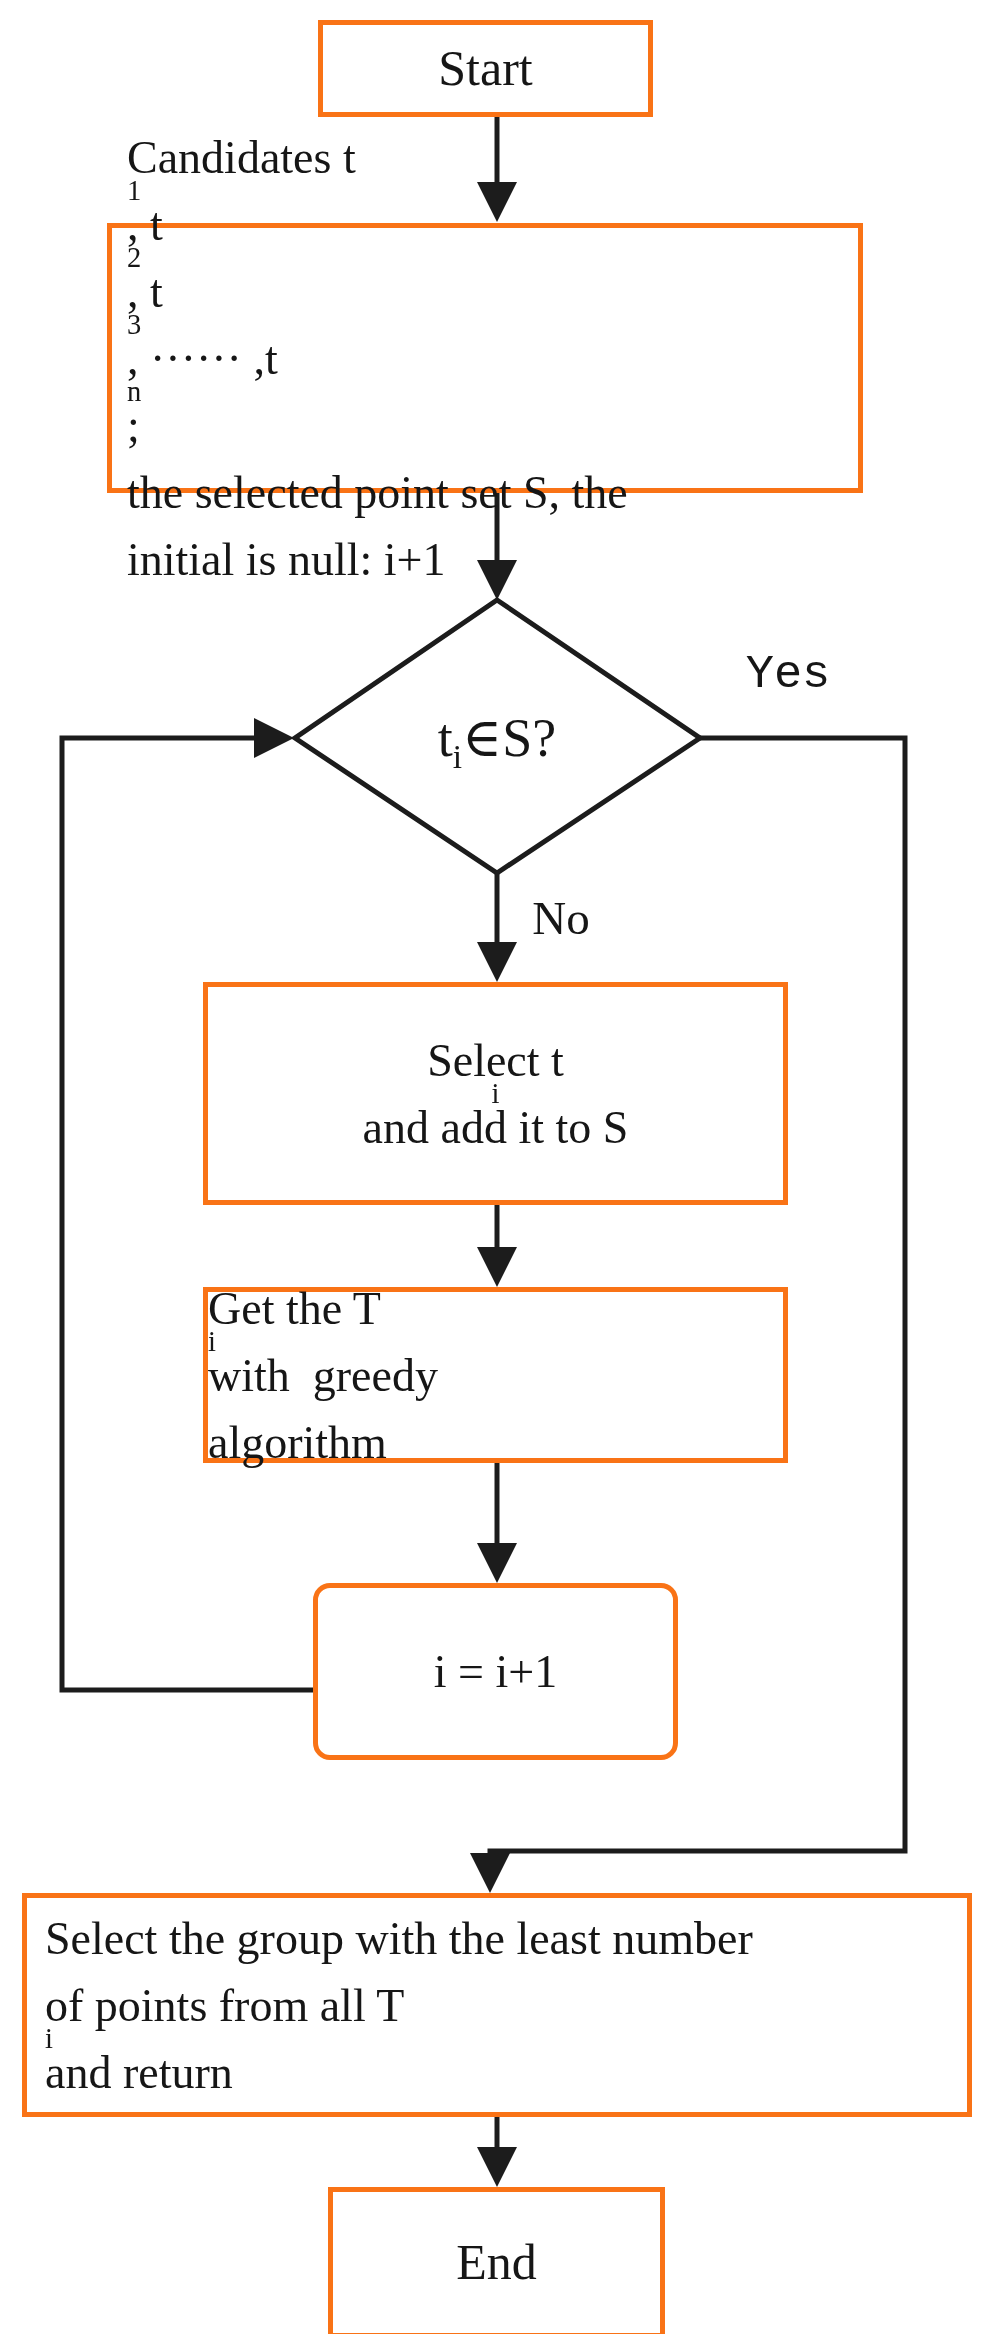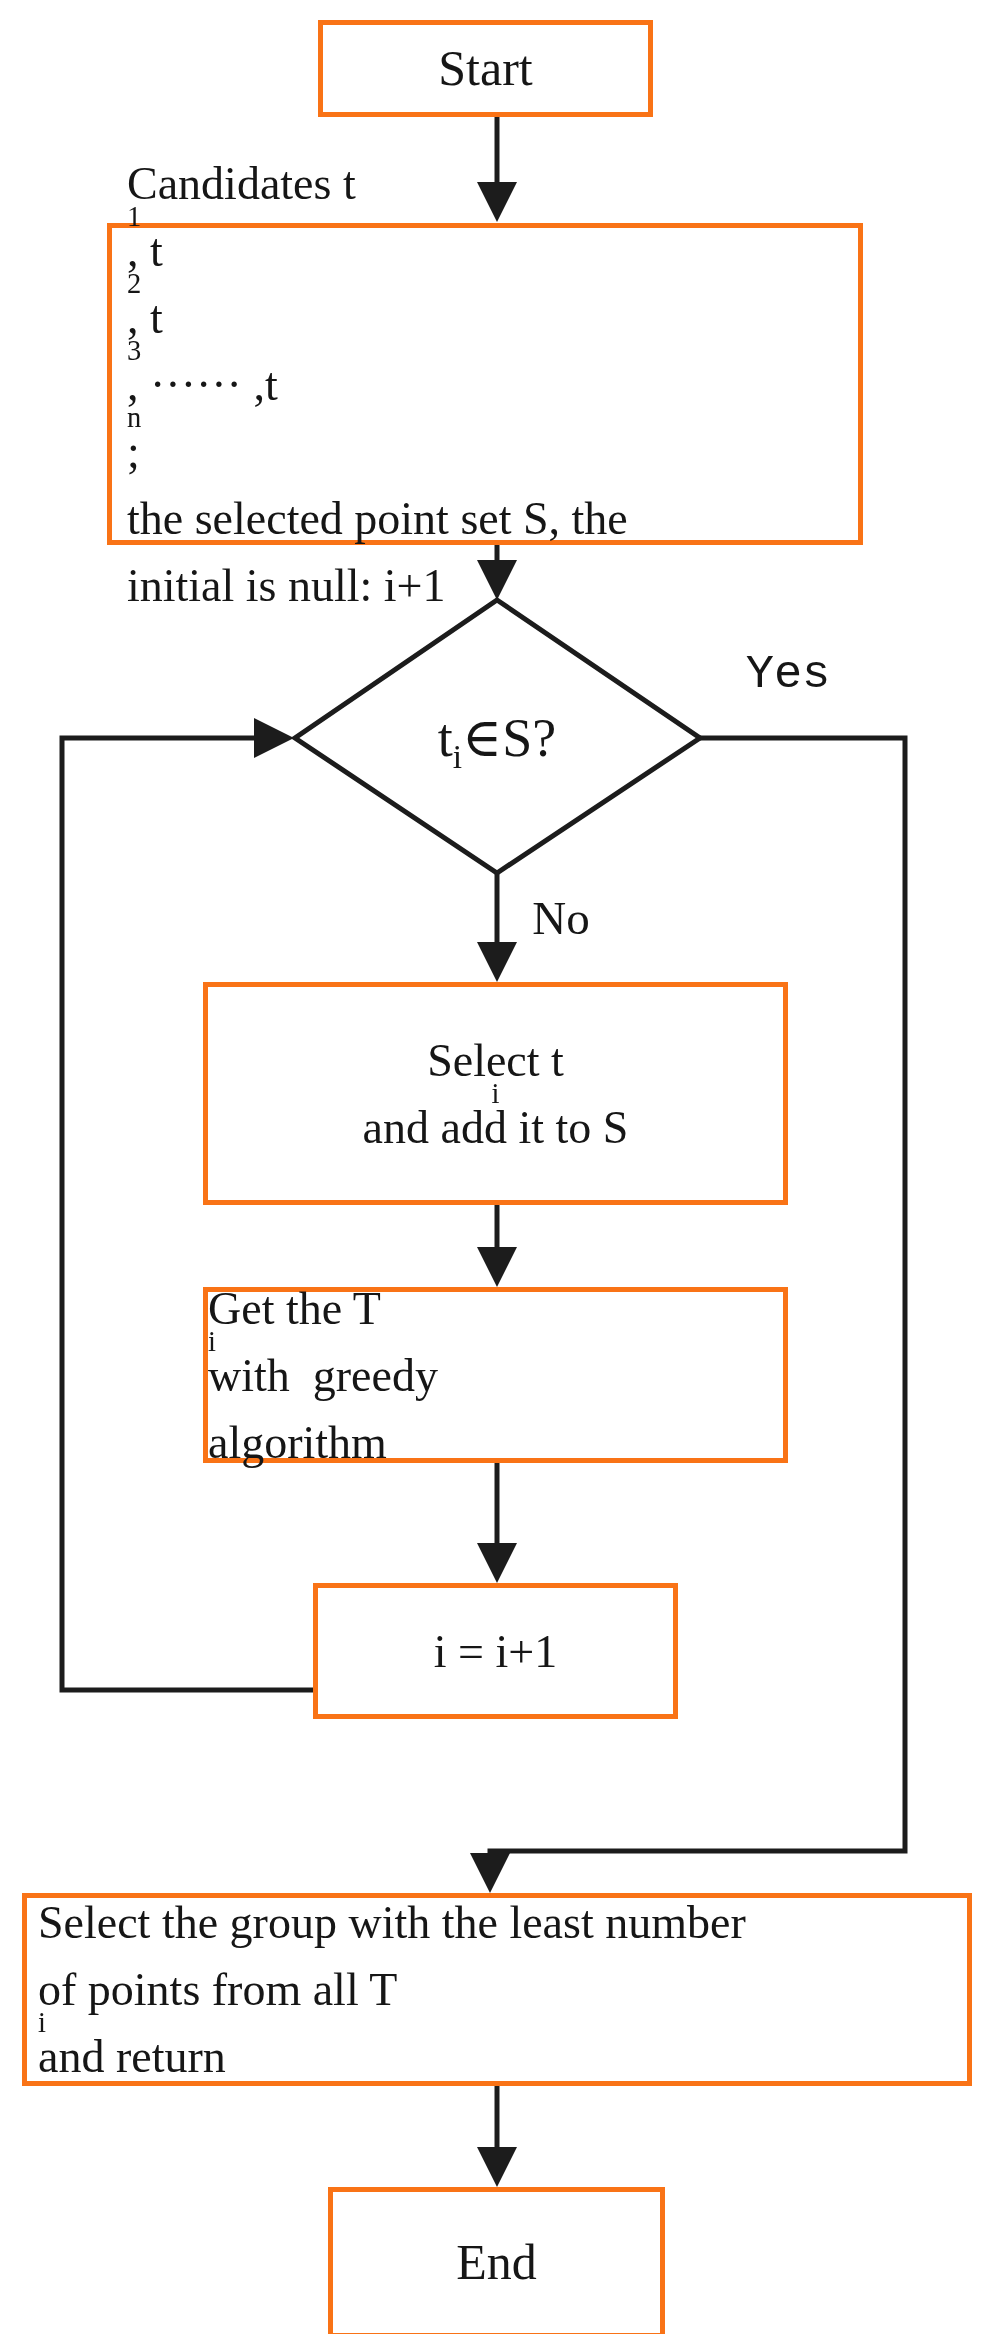--- a/index.html
+++ b/index.html
@@ -21,25 +21,25 @@
     display:flex;
     flex-direction:column;
     justify-content:center;
     font-size:46px;
     line-height:67px;
     white-space:pre-line;
   }
   .node.center{align-items:center;text-align:center;}
   sub{font-size:0.62em;line-height:0;}
   .node-start   {left:318px;top:20px;  width:335px;height:97px; font-size:50px;}
-  .node-init    {left:107px;top:223px; width:756px;height:322px;padding-left:15px;padding-right:6px;}
+  .node-init    {left:107px;top:223px; width:756px;height:270px;padding-left:15px;padding-right:6px;}
   .node-select  {left:203px;top:982px; width:585px;height:223px;}
   .node-greedy  {left:203px;top:1287px;width:585px;height:176px;}
-  .node-inc     {left:313px;top:1583px;width:365px;height:136px;}
-  .node-result  {left:22px; top:1893px;width:950px;height:193px;padding-left:11px;}
+  .node-inc     {left:313px;top:1583px;width:365px;height:177px;border-radius:17px;}
+  .node-result  {left:22px; top:1893px;width:950px;height:224px;padding-left:18px;}
   .node-end     {left:328px;top:2187px;width:337px;height:151px;font-size:50px;}
   .decision-label{
     position:absolute;left:295px;top:705px;width:404px;height:66px;
     text-align:center;font-size:54px;line-height:66px;
   }
   .edge-label{
     position:absolute;font-size:47px;line-height:50px;
   }
   .label-yes{left:733px;top:650px;width:110px;text-align:center;font-family:Liberation Mono, monospace;}
   .label-no {left:506px;top:893px;width:110px;text-align:center;}

